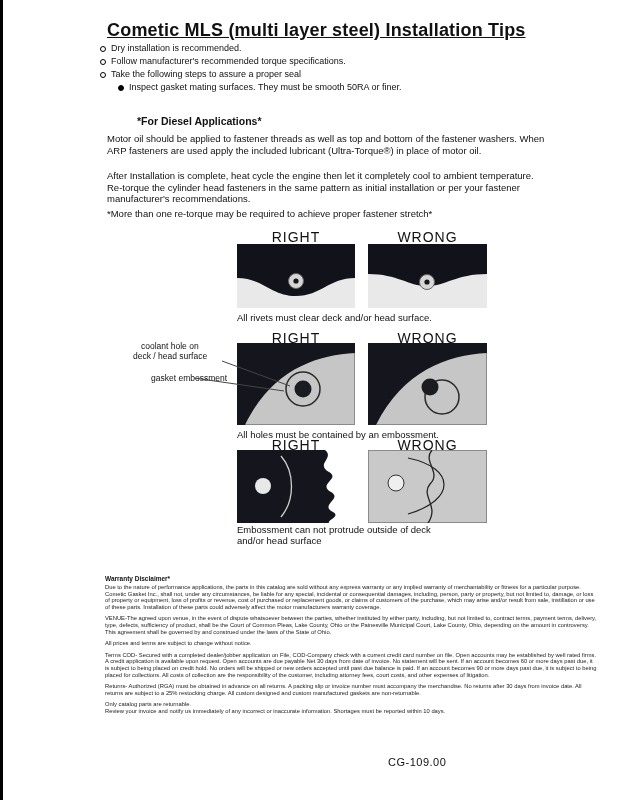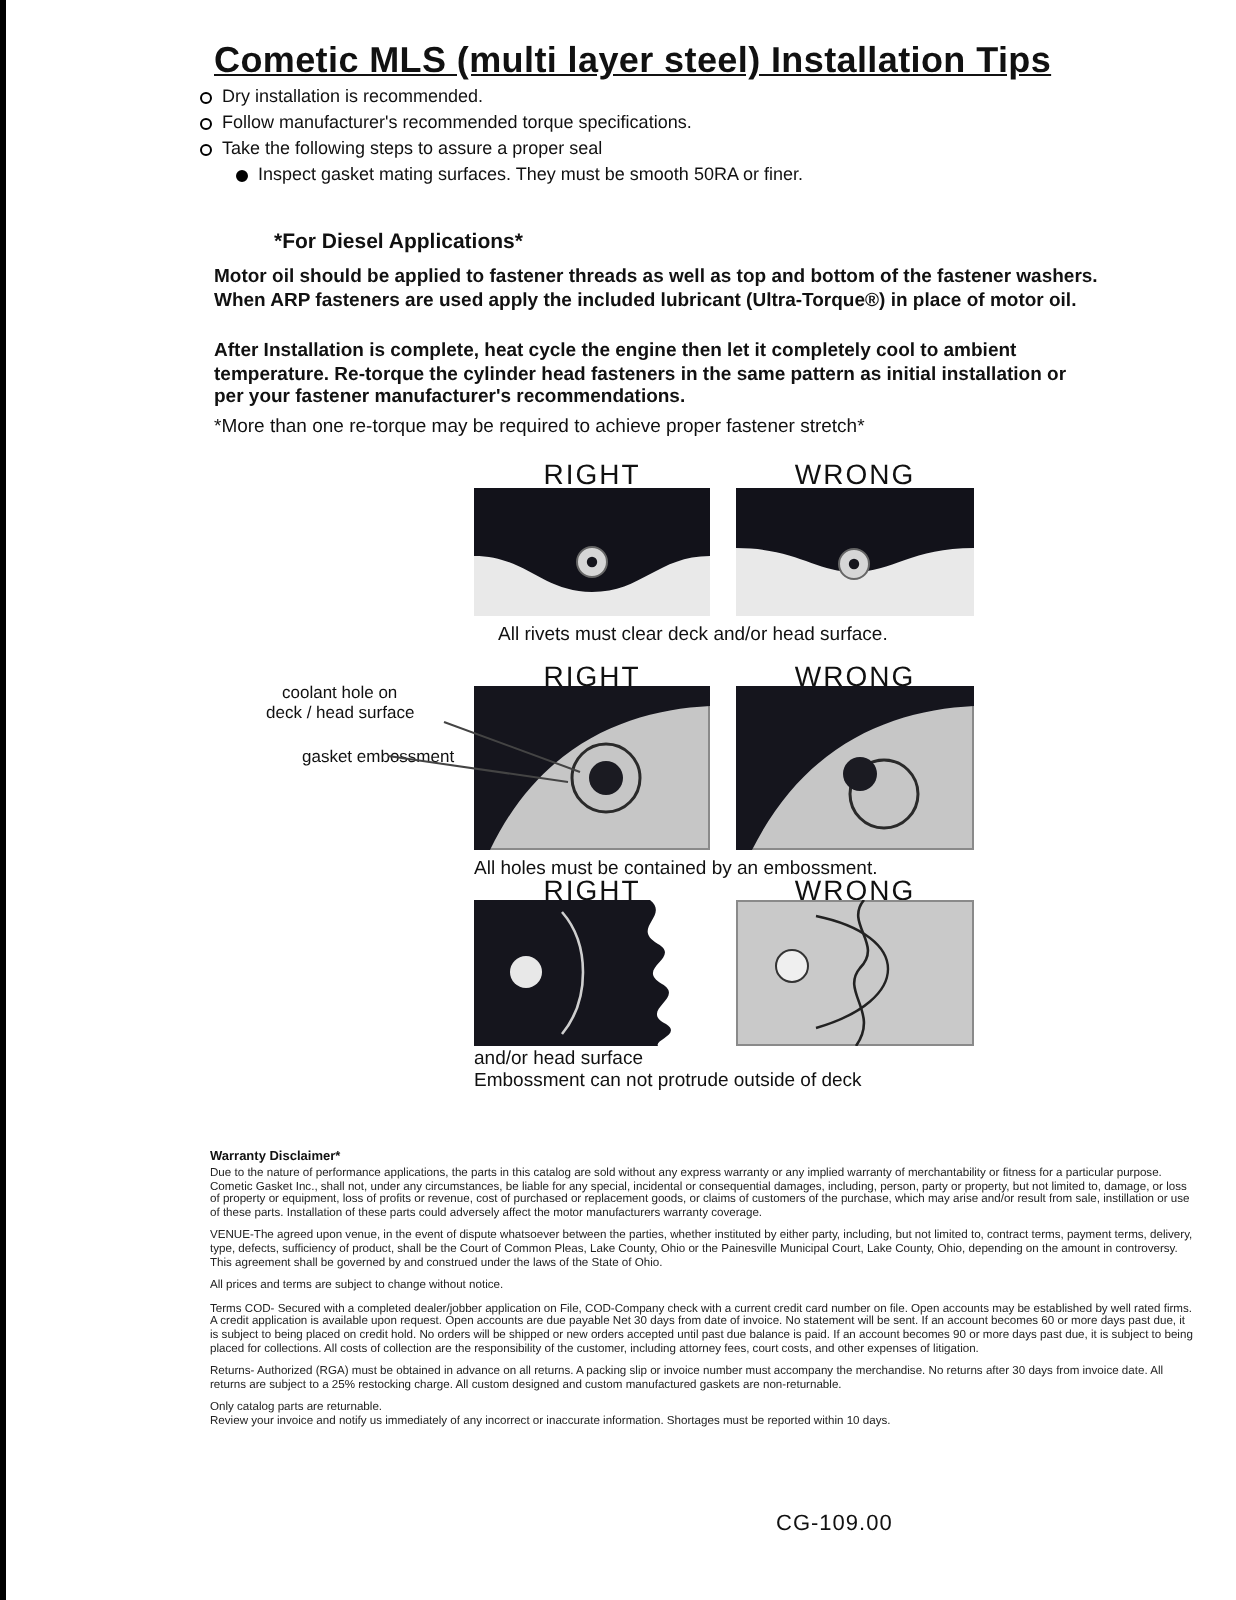--- a/index.html
+++ b/index.html
@@ -10,21 +10,21 @@
   .page-edge{position:absolute;left:0;top:0;width:3px;height:800px;background:#000;}
   .title{position:absolute;left:107px;top:20px;font-size:18px;font-weight:bold;
     text-decoration:underline;letter-spacing:.2px;}
   .tips{position:absolute;left:100px;top:42px;font-size:9px;line-height:12px;}
   .tip{display:flex;align-items:flex-start;margin-bottom:1px;}
   .tip.sub{margin-left:18px;}
   .marker{flex:0 0 auto;width:4px;height:4px;border-radius:50%;margin:4px 5px 0 0;}
   .marker.open{border:1px solid #000;background:#fff;}
   .marker.filled{background:#000;border:1px solid #000;}
   .diesel-h{position:absolute;left:107px;top:115px;font-size:10.5px;font-weight:bold;margin-left:30px;}
-  .para{position:absolute;left:107px;font-size:9.5px;line-height:11.5px;font-weight:bold;}
+  .para{position:absolute;left:107px;font-size:9.5px;line-height:11.5px;}
   .p1{top:133px;width:455px;}
   .p2{top:170px;width:440px;}
   .note{position:absolute;left:107px;top:208px;font-size:9.5px;}
   .colhead{position:absolute;font-size:14px;letter-spacing:1px;text-align:center;}
   .img{position:absolute;}
   .img svg{display:block;}
   .caption{position:absolute;font-size:9.5px;line-height:11px;}
   .callout{position:absolute;font-size:8.5px;line-height:9px;white-space:nowrap;}
   .lines-overlay{position:absolute;left:190px;top:350px;pointer-events:none;}
   .legal-h{position:absolute;left:105px;top:575px;font-size:6.5px;font-weight:bold;}
@@ -76,21 +76,21 @@
   </svg>
 </div>
 <div class="img" style="left:368px;top:244px;">
   <svg width="119" height="64" viewBox="0 0 119 64">
     <rect width="119" height="64" fill="#12121a"></rect>
     <path d="M0,64 L0,30 C30,30 40,42 59,42 C78,42 88,30 119,30 L119,64 Z" fill="#e9e9e9"></path>
     <circle cx="59" cy="38" r="7.5" fill="#d6d6d6" stroke="#666" stroke-width="1"></circle>
     <circle cx="59" cy="38" r="2.6" fill="#15151c"></circle>
   </svg>
 </div>
-<div class="caption" style="left:237px;top:312px;margin-left:12px;">All rivets must clear deck and/or head surface.</div>
+<div class="caption" style="left:237px;top:312px;">All rivets must clear deck and/or head surface.</div>
 
 <div class="colhead" style="left:237px;top:330px;width:118px;">RIGHT</div>
 <div class="colhead" style="left:368px;top:330px;width:119px;">WRONG</div>
 
 <div class="callout" style="left:141px;top:342px;">coolant hole on</div>
 <div class="callout" style="left:133px;top:352px;">deck / head surface</div>
 <div class="callout" style="left:118px;top:374px;padding-left:33px;">gasket embossment</div>
 
 <div class="img" style="left:237px;top:343px;">
   <svg width="118" height="82" viewBox="0 0 118 82">
@@ -130,22 +130,22 @@
 <div class="img" style="left:368px;top:450px;">
   <svg width="119" height="73" viewBox="0 0 119 73">
     <rect x="0.5" y="0.5" width="118" height="72" fill="#c9c9c9" stroke="#8a8a8a"></rect>
     <path d="M64,0 C54,12 74,22 62,34 C52,46 72,56 60,73" fill="none" stroke="#222" stroke-width="1.3"></path>
     <circle cx="28" cy="33" r="8" fill="#efefef" stroke="#333" stroke-width="1"></circle>
     <path d="M40,8 C88,18 88,50 40,64" fill="none" stroke="#222" stroke-width="1.2"></path>
   </svg>
 </div>
 
 <div class="caption" style="left:237px;top:524px;width:240px;">
+  <div>Embossment can not protrude outside of deck</div>
   <div>and/or head surface</div>
-  <div>Embossment can not protrude outside of deck</div>
 </div>
 
 <div class="legal-h">Warranty Disclaimer*</div>
 <div class="legal">
   <p>Due to the nature of performance applications, the parts in this catalog are sold without any express warranty or any implied warranty of merchantability or fitness for a particular purpose.  Cometic Gasket Inc., shall not, under any circumstances, be liable for any special, incidental or consequential damages, including, person, party or property, but not limited to, damage, or loss of property or equipment, loss of profits or revenue, cost of purchased or replacement goods, or claims of customers of the purchase, which may arise and/or result from sale, instillation or use of these parts.  Installation of these parts could adversely affect the motor manufacturers warranty coverage.</p>
   <p>VENUE-The agreed upon venue, in the event of dispute whatsoever between the parties, whether instituted by either party, including, but not limited to, contract terms, payment terms, delivery, type, defects, sufficiency of product, shall be the Court of Common Pleas, Lake County, Ohio or the Painesville Municipal Court, Lake County, Ohio, depending on the amount in controversy. This agreement shall be governed by and construed under the laws of the State of Ohio.</p>
   <p>All prices and terms are subject to change without notice.</p>
   <p>Terms COD- Secured with a completed dealer/jobber application on File, COD-Company check with a current credit card number on file.  Open accounts may be established by well rated firms.  A credit application is available upon request.  Open accounts are due payable Net 30 days from date of invoice.  No statement will be sent.  If an account becomes 60 or more days past due, it is subject to being placed on credit hold.  No orders will be shipped or new orders accepted until past due balance is paid.  If an account becomes 90 or more days past due, it is subject to being placed for collections.  All costs of collection are the responsibility of the customer, including attorney fees, court costs, and other expenses of litigation.</p>
   <p>Returns- Authorized (RGA) must be obtained in advance on all returns.  A packing slip or invoice number must accompany the merchandise.  No returns after 30 days from invoice date.  All returns are subject to a 25% restocking charge.  All custom designed and custom manufactured gaskets are non-returnable.</p>
   <p class="tight">Only catalog parts are returnable.</p>

